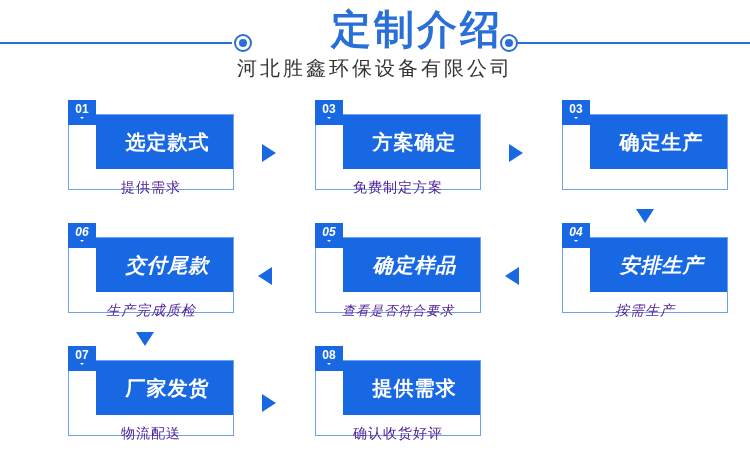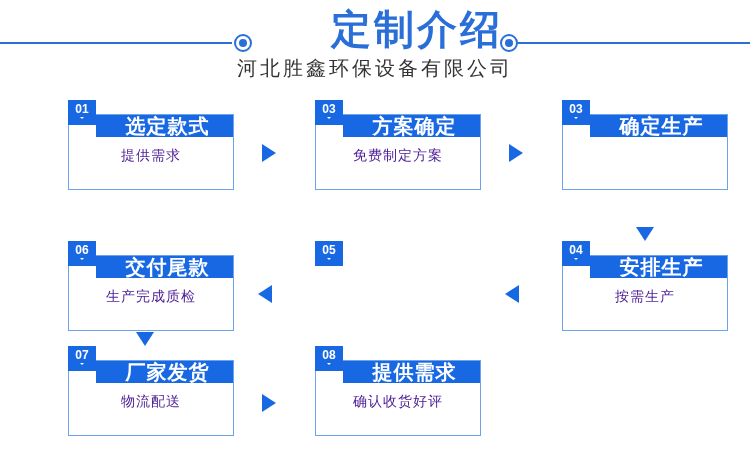--- a/index.html
+++ b/index.html
@@ -26,31 +26,31 @@
   .htitle{position:absolute;left:0;top:4px;width:750px;text-align:center;
           font-size:40px;font-weight:bold;color:#2a6fd8;letter-spacing:3px;
           line-height:50px;margin-left:42px;}
   .hsub{position:absolute;left:0;top:58px;width:750px;text-align:center;
         font-size:20px;color:#333333;letter-spacing:3px;line-height:20px;}
 
   
   .flow{position:absolute;left:0;top:96px;width:750px;height:367px;}
   .row{position:absolute;left:0;width:750px;height:92px;}
   .row.r1{top:4px;}
-  .row.r2{top:145px;}
+  .row.r2{top:127px;font-style:italic;}
   .row.r3{top:250px;}
 
   .cell{position:absolute;width:166px;height:92px;}
   .cell.c1{left:68px;}
   .cell.c2{left:315px;}
   .cell.c3{left:562px;}
 
   .box{position:absolute;left:0;top:14px;width:166px;height:76px;
        border:1px solid #6ba3ec;box-sizing:border-box;background:#ffffff;}
-  .box .bh{height:22px;background:#1868e3;color:#ffffff;
+  .box .bh{height:54px;background:#1868e3;color:#ffffff;
            font-size:20px;font-weight:bold;letter-spacing:1px;
            display:flex;align-items:center;justify-content:center;
            box-sizing:border-box;padding-left:6px;margin-left:27px;}
   .box .bb{height:37px;color:#4c1d95;font-size:14px;letter-spacing:1px;
            display:flex;align-items:center;justify-content:center;
            box-sizing:border-box;}
   .box .bb.sm{font-size:13px;}
 
   
   .badge{position:absolute;left:0;top:0;width:28px;height:25px;
@@ -151,20 +151,24 @@
         </div>
       </div>
 
       <div class="arrow left a-r2-21"></div>
 
       <div class="cell c2">
         <div class="badge">
           <span>05</span>
           <span class="notch"></span>
         </div>
+        <div class="box">
+          <div class="bh">确定样品</div>
+          <div class="bb sm">查看是否符合要求</div>
+        </div>
       </div>
 
       <div class="arrow left a-r2-32"></div>
 
       <div class="cell c3">
         <div class="badge">
           <span>04</span>
           <span class="notch"></span>
         </div>
         <div class="box">

